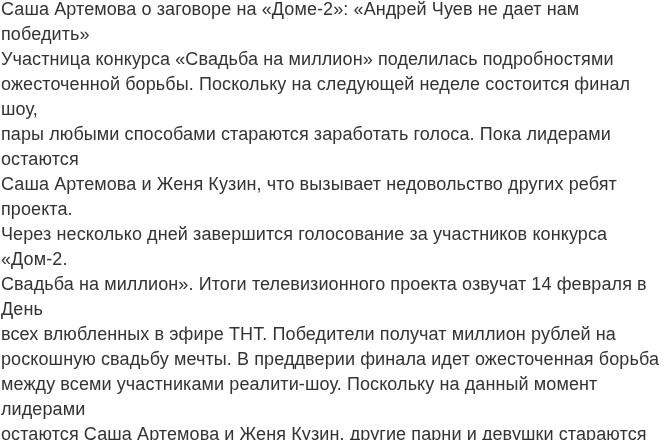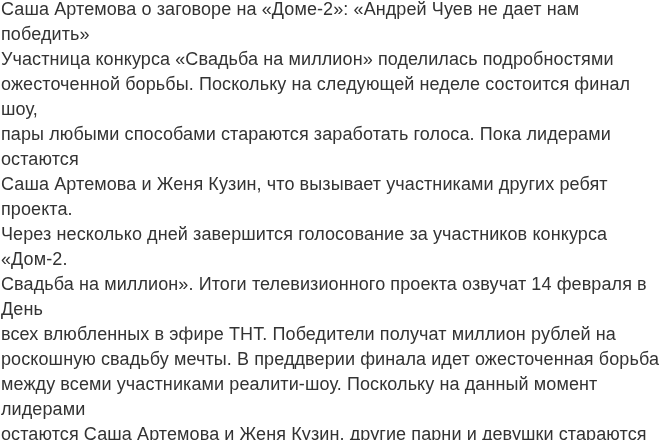--- a/index.html
+++ b/index.html
@@ -31,21 +31,21 @@
   }
 </style>
 </head>
 <body>
 
 <div class="article">
   <p class="text-block">Саша Артемова о заговоре на «Доме-2»: «Андрей Чуев не дает нам победить»</p>
   <p class="text-block">Участница конкурса «Свадьба на миллион» поделилась подробностями
 ожесточенной борьбы. Поскольку на следующей неделе состоится финал шоу,
 пары любыми способами стараются заработать голоса. Пока лидерами остаются
-Саша Артемова и Женя Кузин, что вызывает участниками других ребят проекта.</p>
+Саша Артемова и Женя Кузин, что вызывает недовольство других ребят проекта.</p>
   <p class="text-block">Через несколько дней завершится голосование за участников конкурса «Дом-2.
 Свадьба на миллион». Итоги телевизионного проекта озвучат 14 февраля в День
 всех влюбленных в эфире ТНТ. Победители получат миллион рублей на
 роскошную свадьбу мечты. В преддверии финала идет ожесточенная борьба
 между всеми участниками реалити-шоу. Поскольку на данный момент лидерами
 остаются Саша Артемова и Женя Кузин, другие парни и девушки стараются им
 всячески «насолить».</p>
 
 </div>
 

